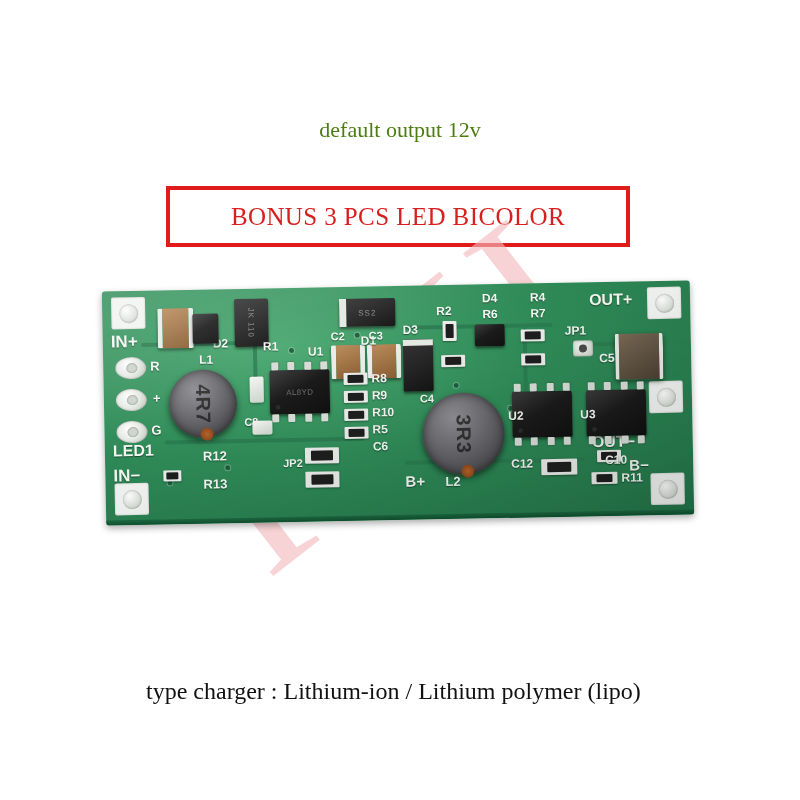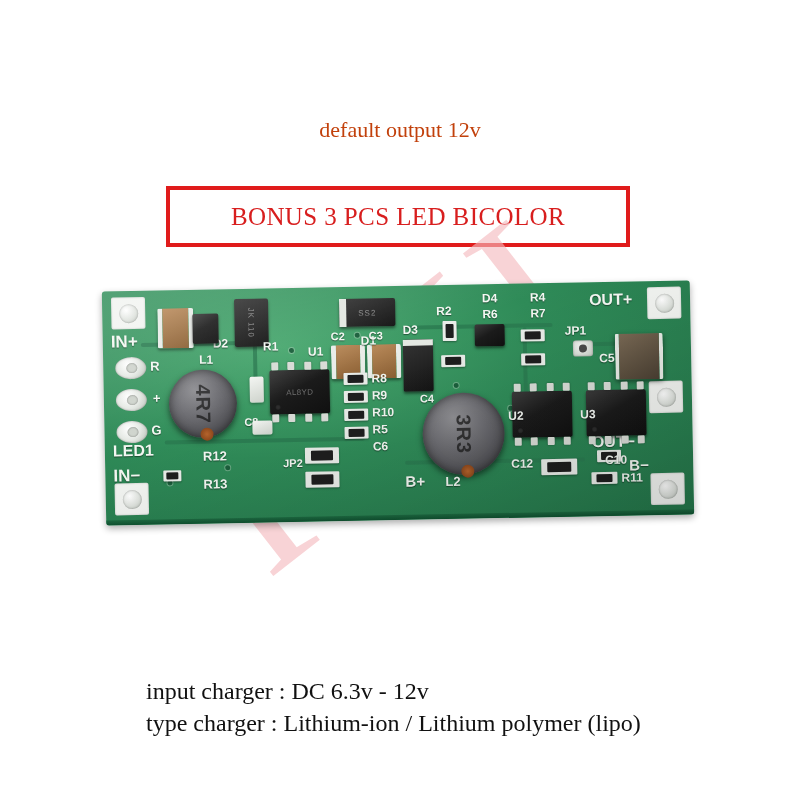--- a/index.html
+++ b/index.html
@@ -12,21 +12,21 @@
   }
   .page{position:relative;width:800px;height:800px;}
 
   
   .title{
     position:absolute;left:0;top:64px;width:800px;text-align:center;
     font-size:31px;color:#111;letter-spacing:.2px;
   }
   .subtitle{
     position:absolute;left:0;top:117px;width:800px;text-align:center;
-    font-size:22px;color:#c2410c;
+    font-size:22px;color:#4d7c0f;
   }
 
   
   .bonus-box{
     position:absolute;left:166px;top:186px;width:464px;height:61px;
     border:4px solid #e01b1b;background:#fff;box-sizing:border-box;
     display:flex;align-items:center;justify-content:center;
   }
   .bonus-text{font-size:25px;color:#d81e1e;letter-spacing:.4px;}
 
@@ -410,17 +410,16 @@
       </div>
     <div class="silk" style="left:516px;top:190px;font-size:12px;">R11</div>
 
     <div class="silk" style="left:228px;top:44px;font-size:11px;">C2</div>
     <div class="silk" style="left:266px;top:44px;font-size:11px;">C3</div>
 
     <div class="pcb-edge"></div>
   </div>
 
   <div class="specs">
-    <div class="spec-line">input charger : DC 6.3v - 12v</div>
     <div class="spec-line">type charger : Lithium-ion / Lithium polymer (lipo)</div>
   </div>
 
 </div>
 
 </body></html>

